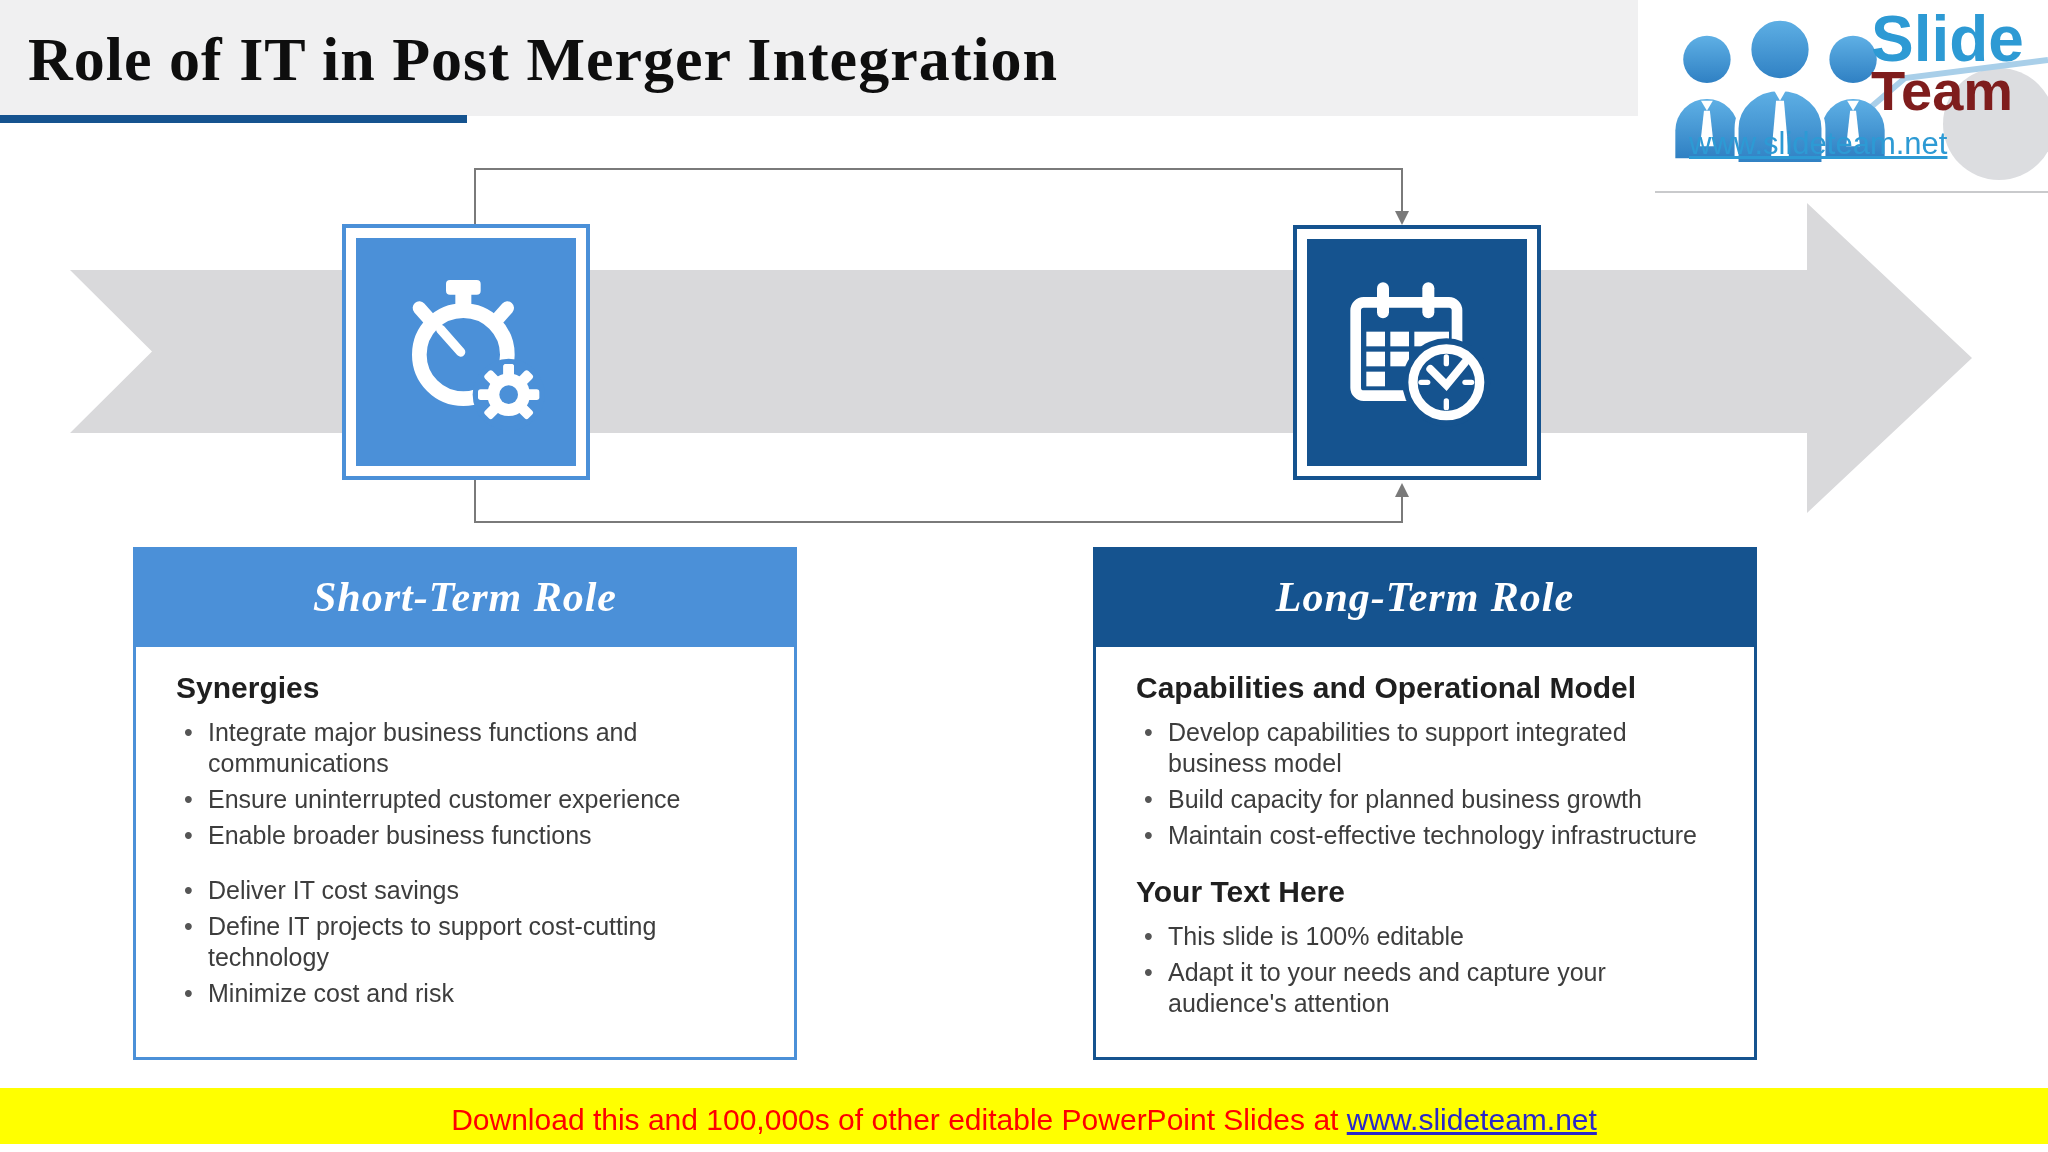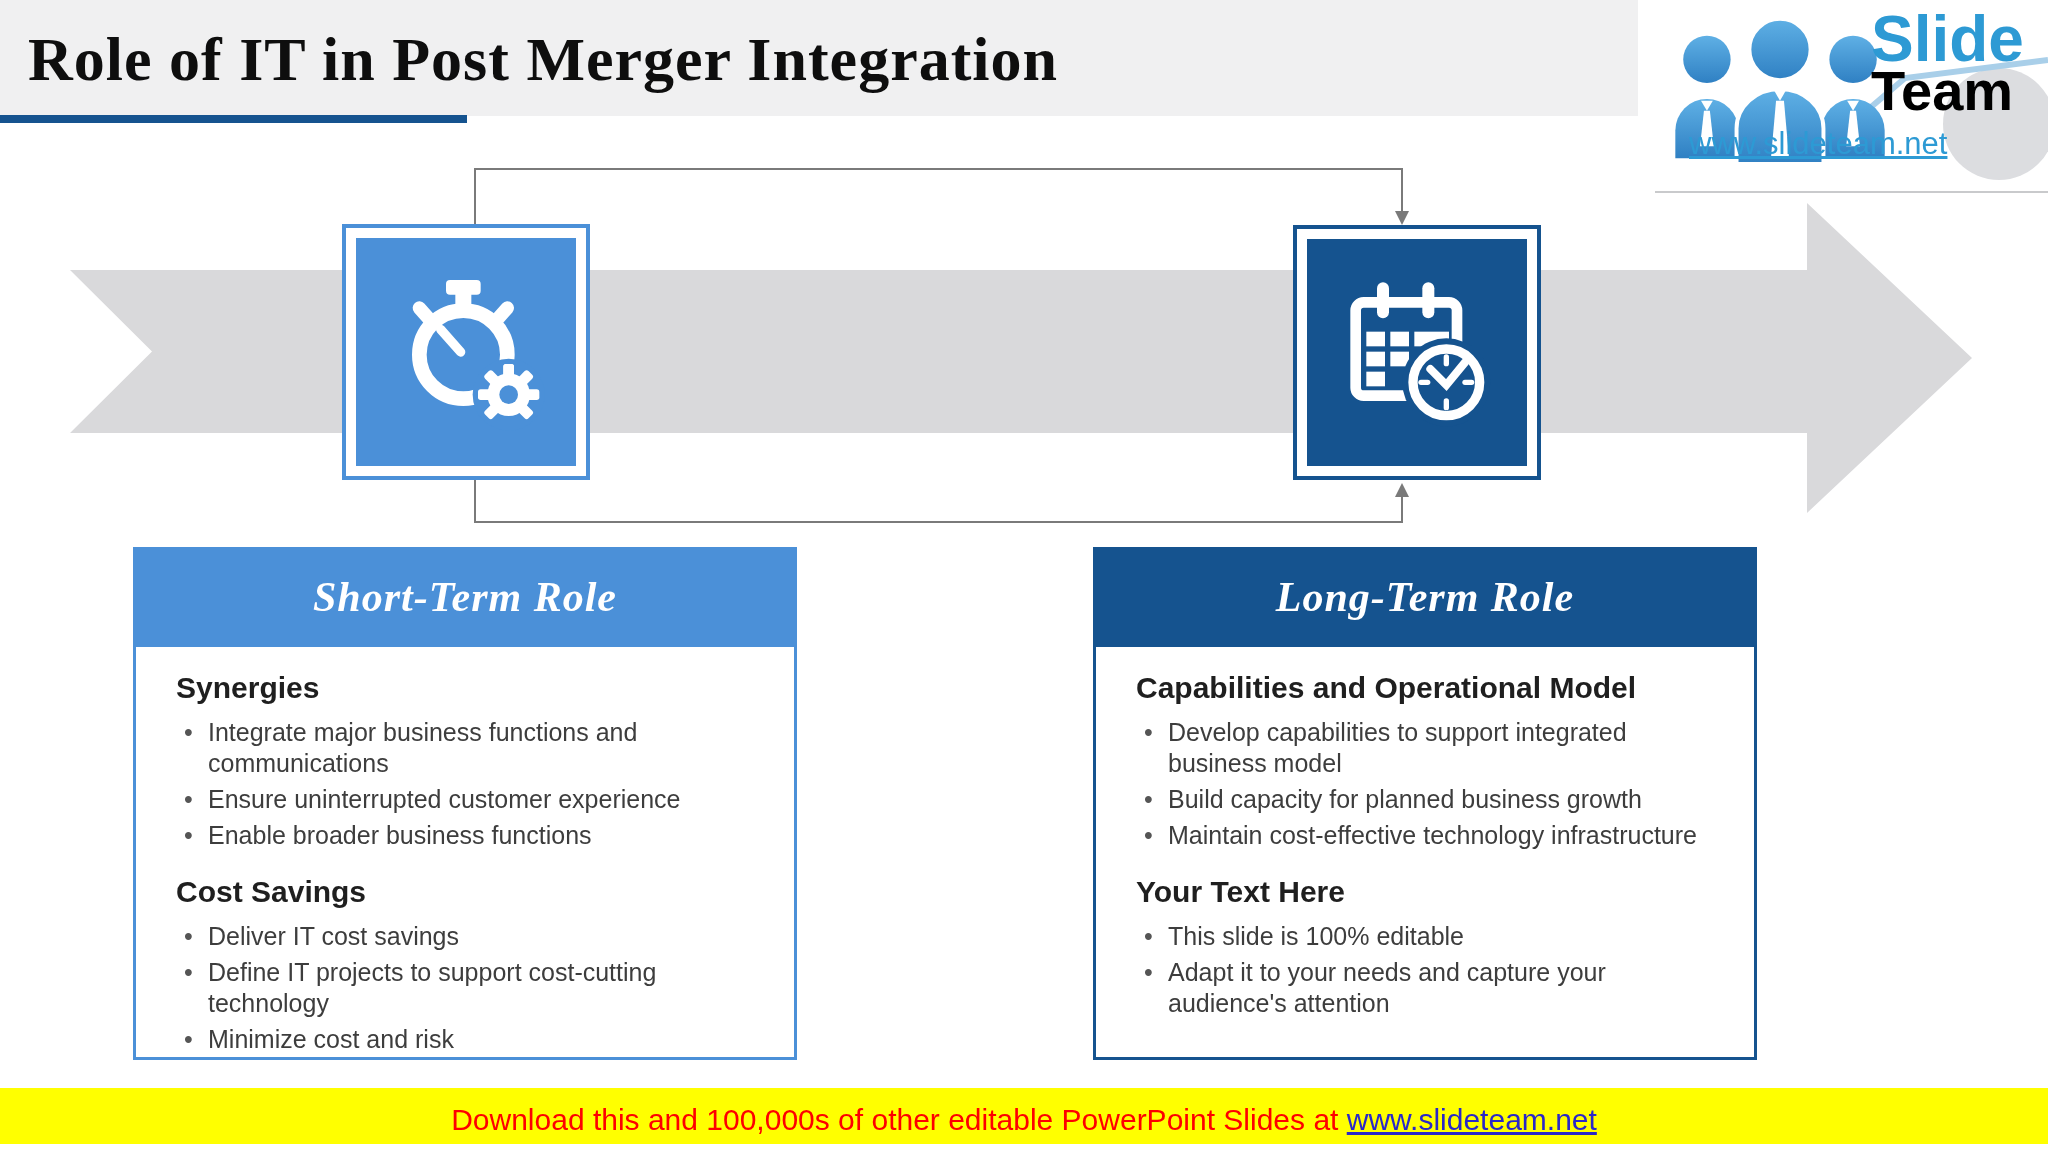--- a/index.html
+++ b/index.html
@@ -15,21 +15,21 @@
     letter-spacing:1px;white-space:nowrap;
   }
   .title-underline{position:absolute;left:0;top:115px;width:467px;height:8px;background:#15538f;}
 
   
   .logo{position:absolute;left:1655px;top:0;width:393px;height:200px;background:#ffffff;overflow:hidden;}
   .logo-circle{position:absolute;left:288px;top:68px;width:112px;height:112px;border-radius:50%;background:#dcdde0;}
   .logo-trend{position:absolute;left:0;top:0;width:393px;height:200px;}
   .logo-people{position:absolute;left:6px;top:10px;width:238px;height:158px;}
   .logo-word1{position:absolute;left:216px;top:2px;font-size:64px;font-weight:700;color:#2d9ad4;}
-  .logo-word2{position:absolute;left:216px;top:58px;font-size:56px;font-weight:700;color:#000000;}
+  .logo-word2{position:absolute;left:216px;top:58px;font-size:56px;font-weight:700;color:#7f1d1d;}
   .logo-url{position:absolute;left:34px;top:126px;font-size:31px;font-weight:400;color:#2d9ad4;text-decoration:underline;cursor:pointer;}
   .logo-divider{position:absolute;left:0;top:191px;width:393px;height:2px;background:#c9cacc;}
 
   
   .diagram-svg{position:absolute;left:0;top:0;width:2048px;height:1152px;}
 
   
   .icon-box{position:absolute;box-sizing:border-box;background:#ffffff;padding:10px;}
   .icon-box.stage1{left:342px;top:224px;width:248px;height:256px;border:4px solid #4b90d8;}
   .icon-box.stage2{left:1293px;top:225px;width:248px;height:255px;border:4px solid #15538f;}
@@ -170,21 +170,20 @@
               <span class="dot">•</span>
               <span class="btxt">Ensure uninterrupted customer experience</span>
             </li>
           <li class="bullet">
               <span class="dot">•</span>
               <span class="btxt">Enable broader business functions</span>
             </li>
         </ul>
       </div>
       <div class="section">
-        <div class="sec-heading">Cost Savings</div>
         <ul class="bullets">
           <li class="bullet">
               <span class="dot">•</span>
               <span class="btxt">Deliver IT cost savings</span>
             </li>
           <li class="bullet">
               <span class="dot">•</span>
               <span class="btxt">Define IT projects to support cost-cutting technology</span>
             </li>
           <li class="bullet">

